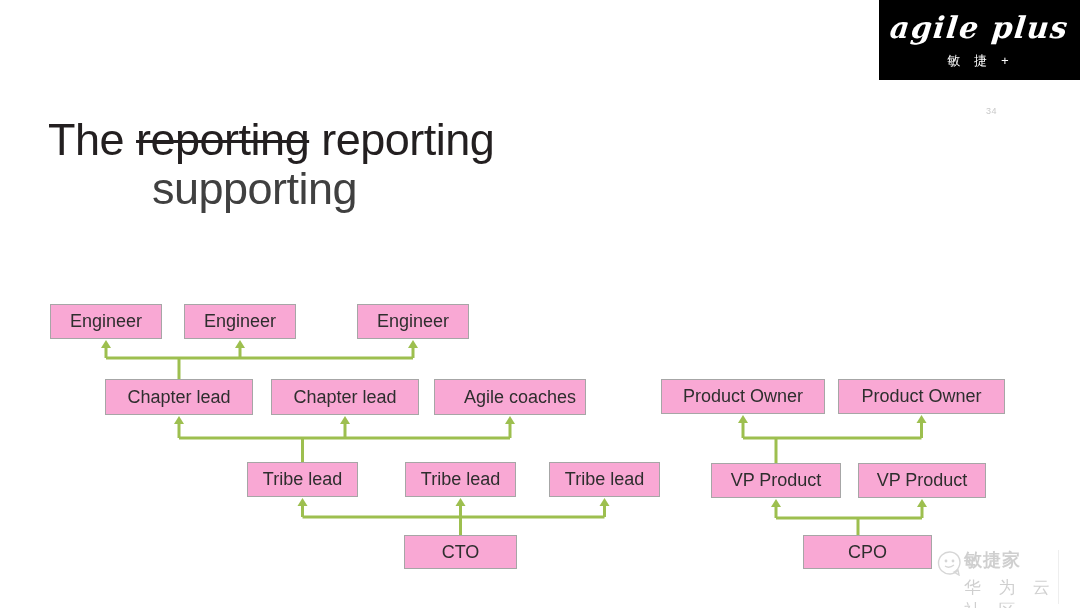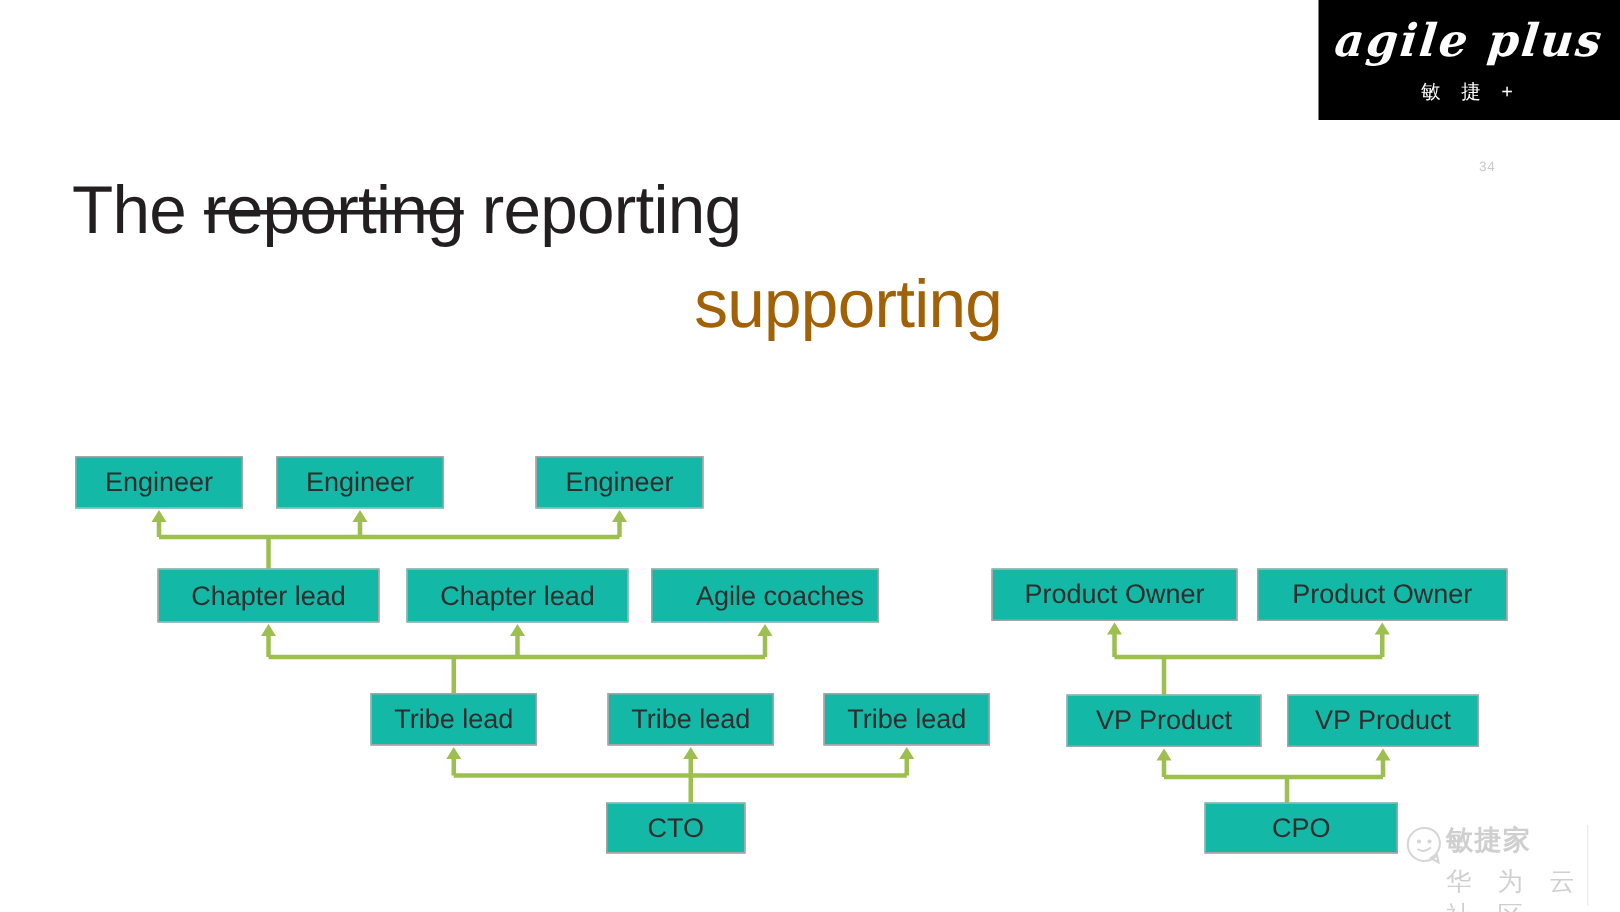--- a/index.html
+++ b/index.html
@@ -70,47 +70,46 @@
   }
   .title-line1 {
     font-size: 45px;
     color: #231f20;
     line-height: 1.05;
     white-space: nowrap;
     letter-spacing: -0.5px;
   }
   .title-line2 {
     font-size: 45px;
-    color: #a16207;
+    color: #404040;
     line-height: 1.05;
     letter-spacing: -0.5px;
     padding-left: 104px;
-    margin-top: 16px;
-    text-align: right;
+    margin-top: 2px;
   }
   .strike {
     text-decoration: line-through;
     text-decoration-thickness: 3px;
     text-decoration-color: #231f20;
     margin-top: 29px;
   }
 
   
   #chart {
     position: absolute;
     left: 0;
     top: 0;
     width: 1080px;
     height: 608px;
   }
   .node {
     position: absolute;
     box-sizing: border-box;
     border: 1px solid #a6a6a6;
-    background: #14b8a6;
+    background: #f9a8d4;
     color: #2e2e2e;
     font-size: 18px;
     display: flex;
     align-items: center;
     justify-content: center;
     white-space: nowrap;
   }
 
   
   .watermark {
@@ -214,21 +213,21 @@
   <div id="nodes">
       <div class="node" style="left: 50px; top: 304px; width: 112px; height: 35px; border-color: rgb(166, 166, 166); color: rgb(46, 46, 46);">Engineer</div>
       <div class="node" style="left: 184px; top: 304px; width: 112px; height: 35px; border-color: rgb(166, 166, 166); color: rgb(46, 46, 46);">Engineer</div>
       <div class="node" style="left: 357px; top: 304px; width: 112px; height: 35px; border-color: rgb(166, 166, 166); color: rgb(46, 46, 46);">Engineer</div>
       <div class="node" style="left: 105px; top: 379px; width: 148px; height: 36px; border-color: rgb(166, 166, 166); color: rgb(46, 46, 46);">Chapter lead</div>
       <div class="node" style="left: 271px; top: 379px; width: 148px; height: 36px; border-color: rgb(166, 166, 166); color: rgb(46, 46, 46);">Chapter lead</div>
       <div class="node" style="left: 434px; top: 379px; width: 152px; height: 36px; border-color: rgb(166, 166, 166); color: rgb(46, 46, 46); padding-left: 20px;">Agile coaches</div>
       <div class="node" style="left: 247px; top: 462px; width: 111px; height: 35px; border-color: rgb(166, 166, 166); color: rgb(46, 46, 46);">Tribe lead</div>
       <div class="node" style="left: 405px; top: 462px; width: 111px; height: 35px; border-color: rgb(166, 166, 166); color: rgb(46, 46, 46);">Tribe lead</div>
       <div class="node" style="left: 549px; top: 462px; width: 111px; height: 35px; border-color: rgb(166, 166, 166); color: rgb(46, 46, 46);">Tribe lead</div>
-      <div class="node" style="left: 404px; top: 535px; width: 93px; height: 34px; border-color: rgb(166, 166, 166); color: rgb(46, 46, 46);">CTO</div>
+      <div class="node" style="left: 404px; top: 535px; width: 113px; height: 34px; border-color: rgb(166, 166, 166); color: rgb(46, 46, 46);">CTO</div>
       <div class="node" style="left: 661px; top: 379px; width: 164px; height: 35px; border-color: rgb(166, 166, 166); color: rgb(46, 46, 46);">Product Owner</div>
       <div class="node" style="left: 838px; top: 379px; width: 167px; height: 35px; border-color: rgb(166, 166, 166); color: rgb(46, 46, 46);">Product Owner</div>
       <div class="node" style="left: 711px; top: 463px; width: 130px; height: 35px; border-color: rgb(166, 166, 166); color: rgb(46, 46, 46);">VP Product</div>
       <div class="node" style="left: 858px; top: 463px; width: 128px; height: 35px; border-color: rgb(166, 166, 166); color: rgb(46, 46, 46);">VP Product</div>
       <div class="node" style="left: 803px; top: 535px; width: 129px; height: 34px; border-color: rgb(166, 166, 166); color: rgb(46, 46, 46);">CPO</div>
     </div>
 
   <div class="watermark">
     <svg class="wm-face" viewBox="0 0 26 26">
       <path d="M22 6 A11 11 0 1 0 22 20 L23 25 L18 22 A11 11 0 0 0 22 6Z" fill="none" stroke="#9a9a9a" stroke-width="1.4"></path>

